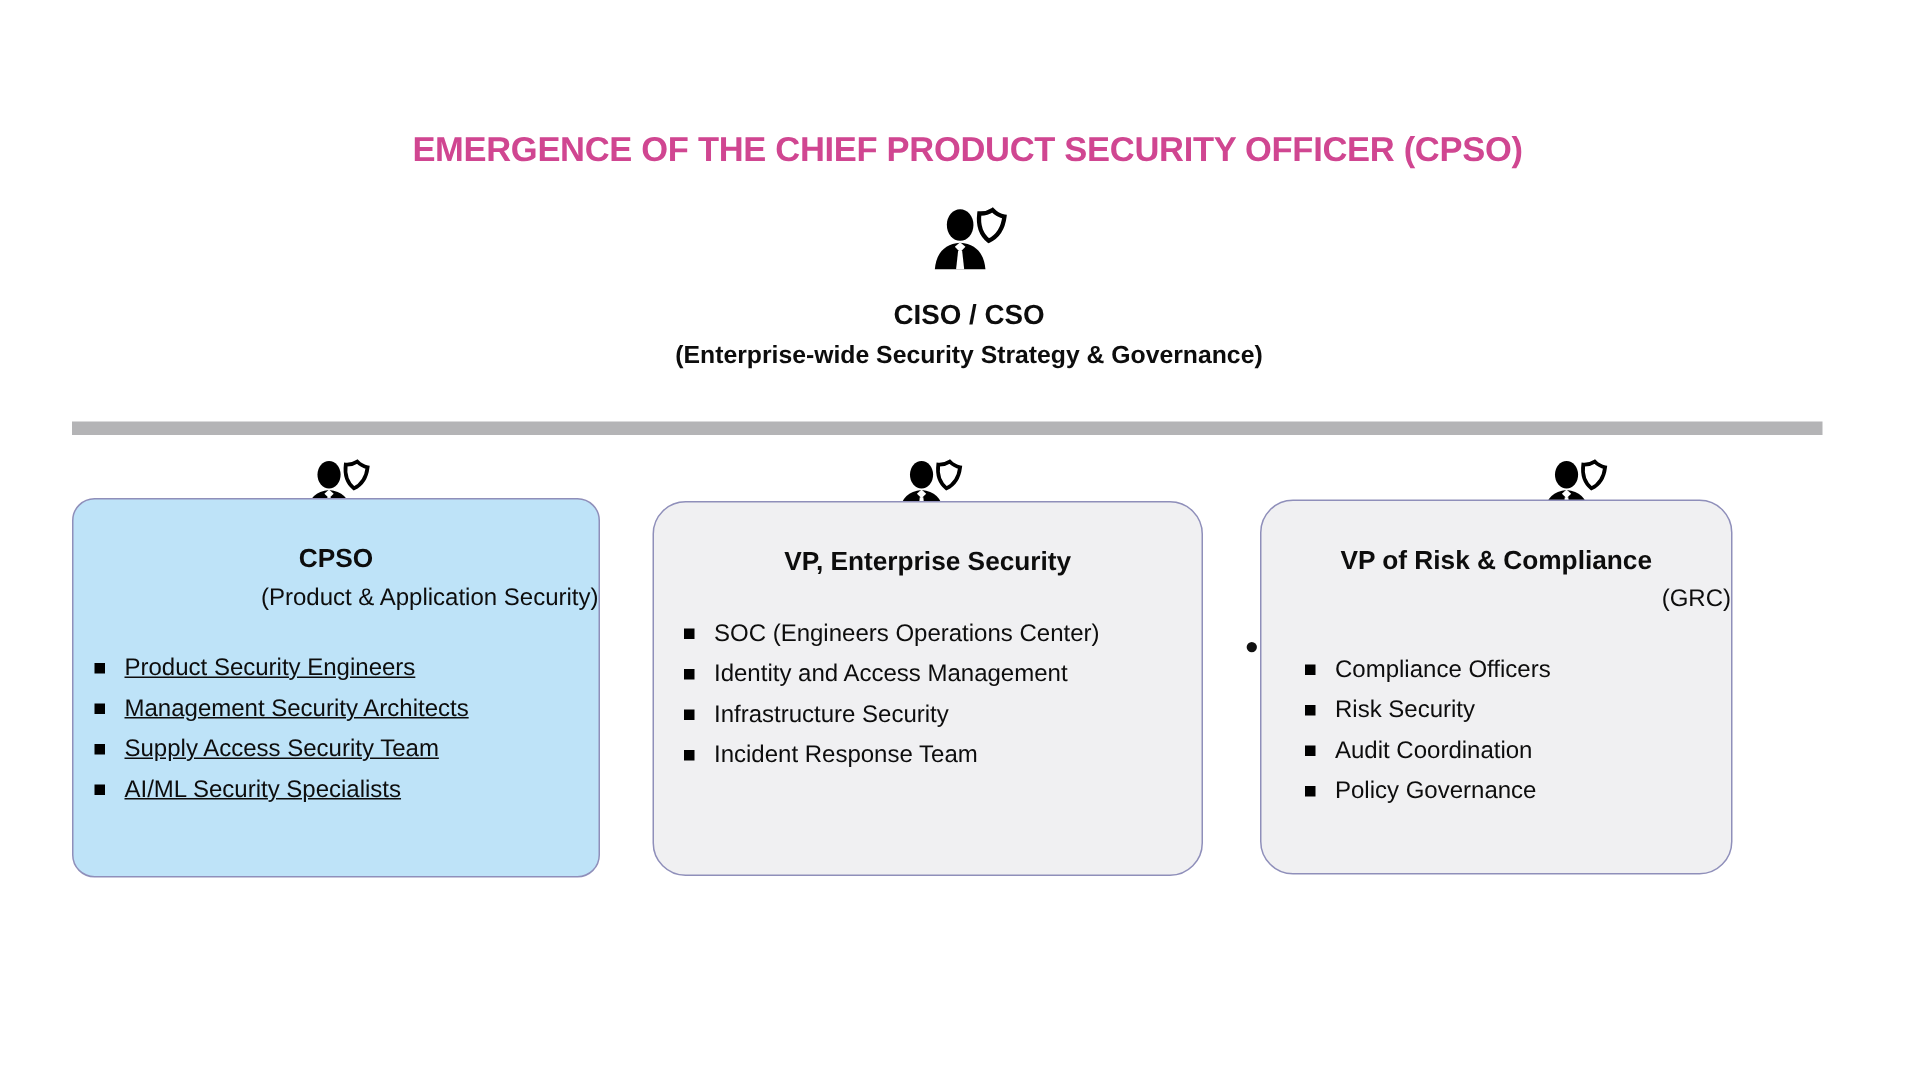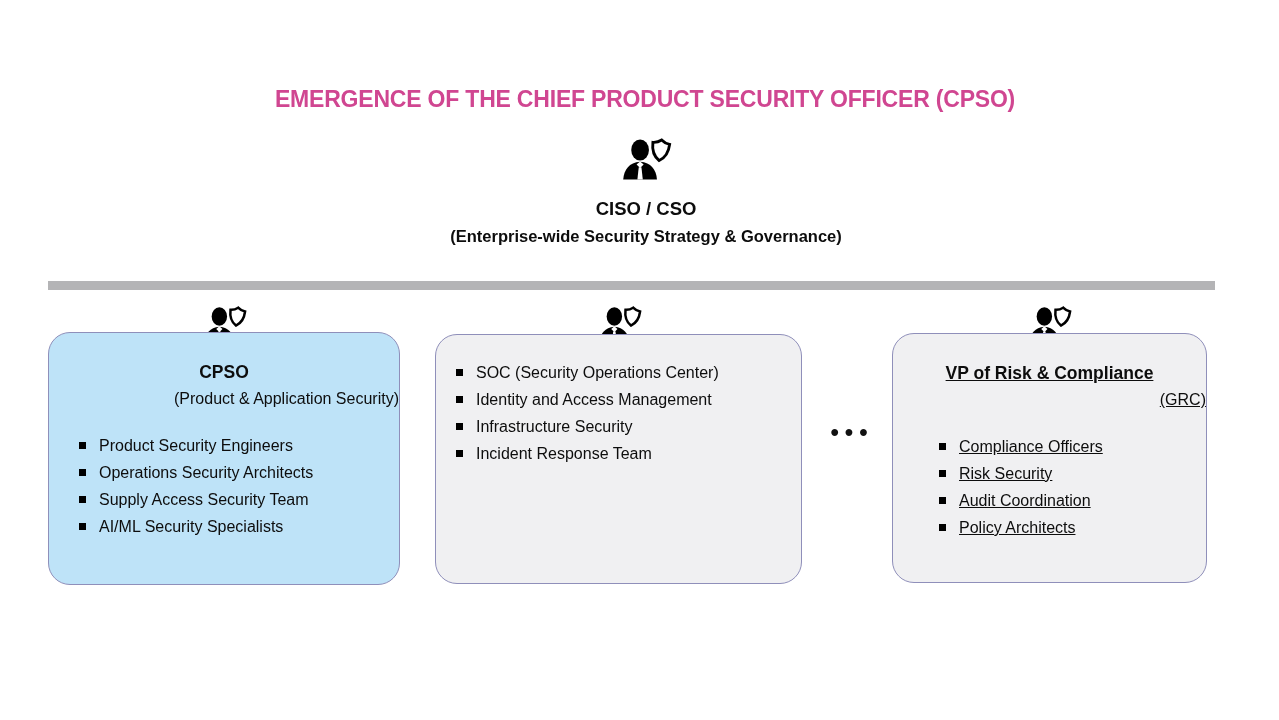--- a/index.html
+++ b/index.html
@@ -36,37 +36,37 @@
     background: var(--divider-gray, #b4b4b6);
   }
 
   
   .dept-box {
     position: absolute;
     border: 1.5px solid var(--border-purple, #8f8fba);
     border-radius: 22px;
     box-sizing: border-box;
   }
-  .box--blue { background: var(--box-blue, #bee3f8); }
+  .box--blue { background: var(--box-blue, #bee3f8); border-radius: 15px; }
   .box--gray { background: var(--box-gray, #f0f0f2); }
   .box-cpso      { left: 48px;  top: 332px; width: 352px; height: 253px; }
   .box-ent-sec   { left: 435px; top: 334px; width: 367px; height: 250px; }
-  .box-risk-comp { left: 892px; top: 333px; width: 315px; height: 250px; text-decoration: underline; }
+  .box-risk-comp { left: 840px; top: 333px; width: 315px; height: 250px; }
 
   .box-icon { position: absolute; top: 304px; }
   .box-icon-1 { left: 201px; }
   .box-icon-2 { left: 596px; }
   .box-icon-3 { left: 1026px; }
 
   .box-title { text-align: center; margin-top: 29px; font-size: 17.5px; font-weight: bold; }
   .box-subtitle { text-align: right; margin-top: 7px; font-size: 16px; }
   .box-list { margin-top: 24px; }
-  .box-cpso .box-list { padding-left: 30px; }
+  .box-cpso .box-list { padding-left: 14px; text-decoration: underline; }
   .box-ent-sec .box-list { padding-left: 20px; }
-  .box-risk-comp .box-list { padding-left: 46px; }
+  .box-risk-comp .box-list { padding-left: 29px; }
   .li { display: flex; align-items: center; gap: 13px; font-size: 16px; line-height: 27px; }
   .bullet { width: 7px; height: 7px; background: #000; flex: 0 0 7px; }
 
   
   .more-indicator {
     position: absolute; left: 822px; top: 418px; width: 60px;
     text-align: center;
     font-size: 24px; font-weight: bold; letter-spacing: 6px;
     color: #111;
   }
@@ -123,38 +123,39 @@
   <div class="dept-box box--blue box-cpso">
     <div class="box-title">CPSO</div>
     <div class="box-subtitle">(Product &amp; Application Security)</div>
     <div class="box-list">
       <div class="li">
           <span class="bullet"></span>
           <span>Product Security Engineers</span>
         </div>
       <div class="li">
           <span class="bullet"></span>
-          <span>Operations Security Architects</span>
+          <span>Management Security Architects</span>
         </div>
       <div class="li">
           <span class="bullet"></span>
           <span>Supply Access Security Team</span>
         </div>
       <div class="li">
           <span class="bullet"></span>
           <span>AI/ML Security Specialists</span>
         </div>
     </div>
   </div>
 
   <div class="dept-box box--gray box-ent-sec">
+    <div class="box-title">VP, Enterprise Security</div>
     <div class="box-list">
       <div class="li">
           <span class="bullet"></span>
-          <span>SOC (Security Operations Center)</span>
+          <span>SOC (Engineers Operations Center)</span>
         </div>
       <div class="li">
           <span class="bullet"></span>
           <span>Identity and Access Management</span>
         </div>
       <div class="li">
           <span class="bullet"></span>
           <span>Infrastructure Security</span>
         </div>
       <div class="li">
@@ -177,18 +178,18 @@
       <div class="li">
           <span class="bullet"></span>
           <span>Risk Security</span>
         </div>
       <div class="li">
           <span class="bullet"></span>
           <span>Audit Coordination</span>
         </div>
       <div class="li">
           <span class="bullet"></span>
-          <span>Policy Architects</span>
+          <span>Policy Governance</span>
         </div>
     </div>
   </div>
 
 </div>
 
 </body></html>

